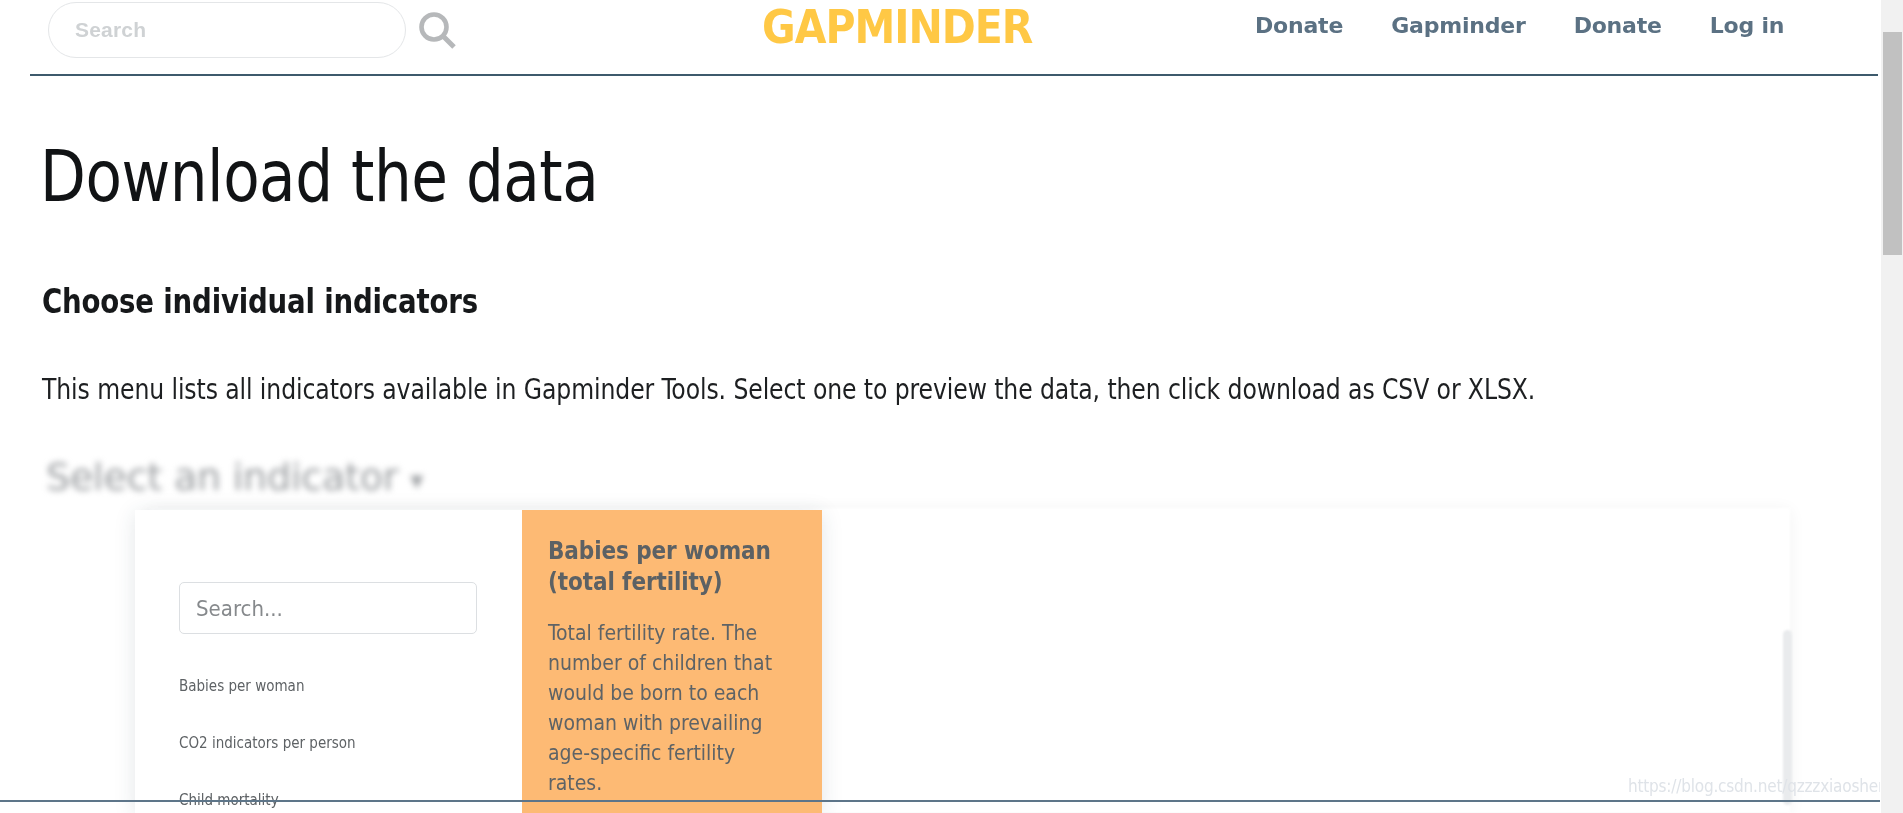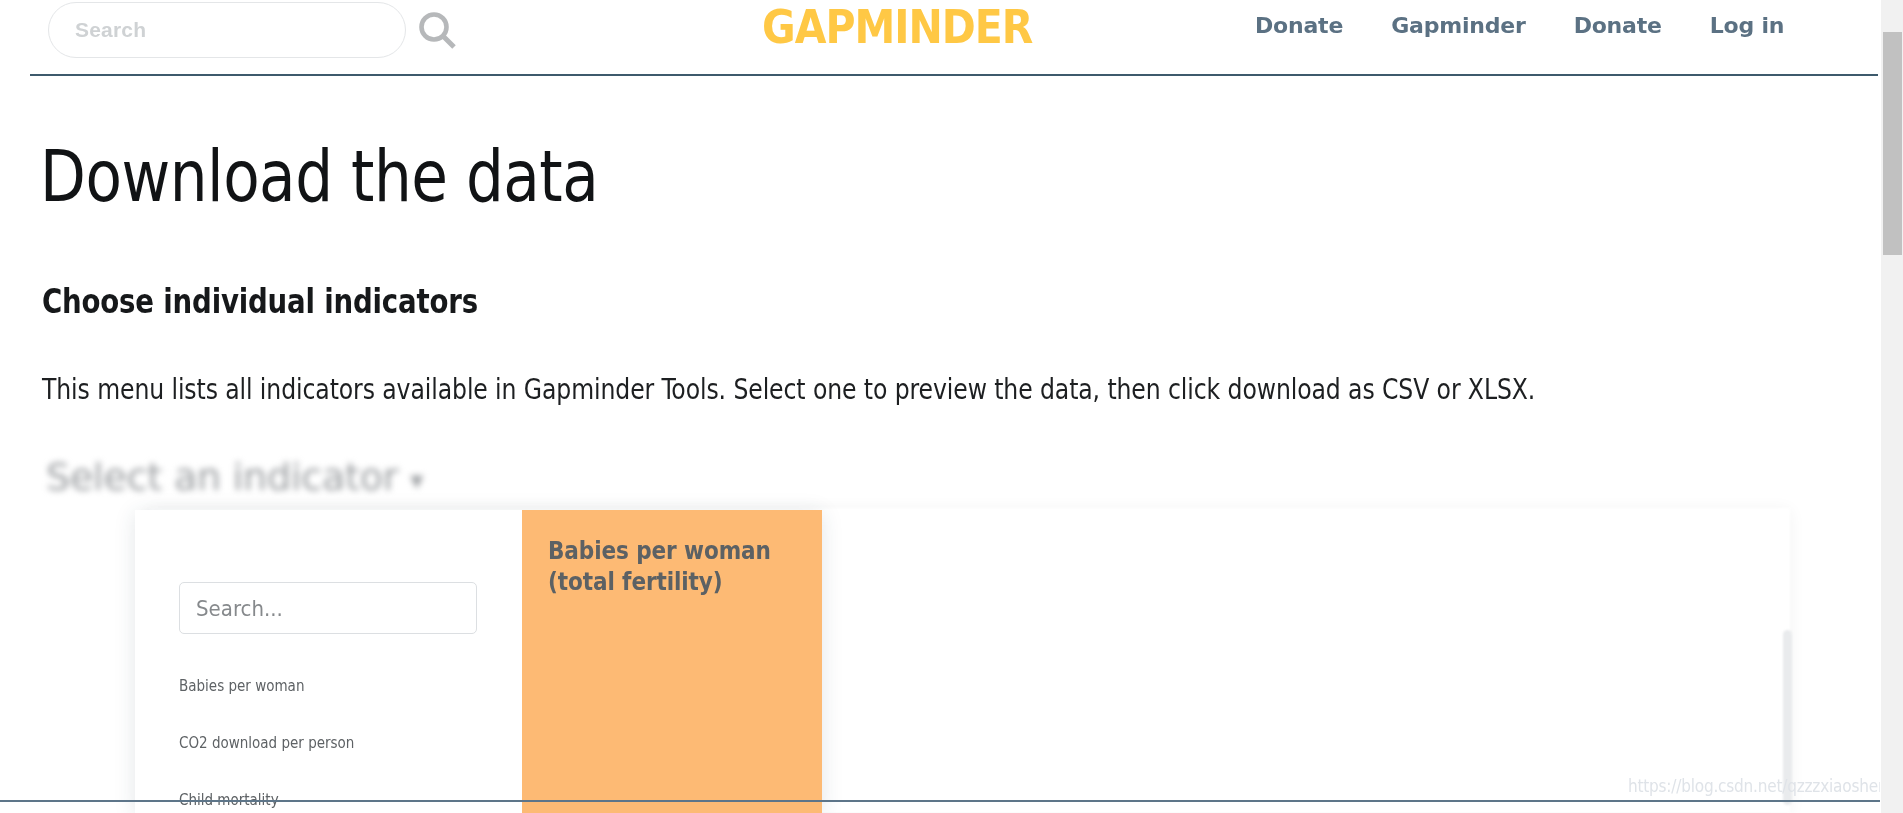--- a/index.html
+++ b/index.html
@@ -374,27 +374,28 @@
   <div class="modal">
 
     <div class="modal-close">✖</div>
 
     <div class="modal-search-wrap">
       <input class="modal-search" type="text" placeholder="Search..." style="">
     </div>
 
     <div class="indicator-list">
       <div class="indicator-item">Babies per woman</div>
-      <div class="indicator-item">CO2 download per person</div>
+      <div class="indicator-item">CO2 indicators per person</div>
       <div class="indicator-item">Child mortality</div>
     </div>
   </div>
 
   <div class="detail-panel">
     <h3 class="detail-title">Babies per woman (total fertility)</h3>
+    <p class="detail-body">Total fertility rate. The number of children that would be born to each woman with prevailing age-specific fertility rates.</p>
   </div>
 
   <div class="watermark">https://blog.csdn.net/qzzzxiaosheng</div>
 
   <div class="bottom-rule"></div>
 
   <div class="scrollbar-track">
     <div class="scrollbar-thumb"></div>
   </div>
 

